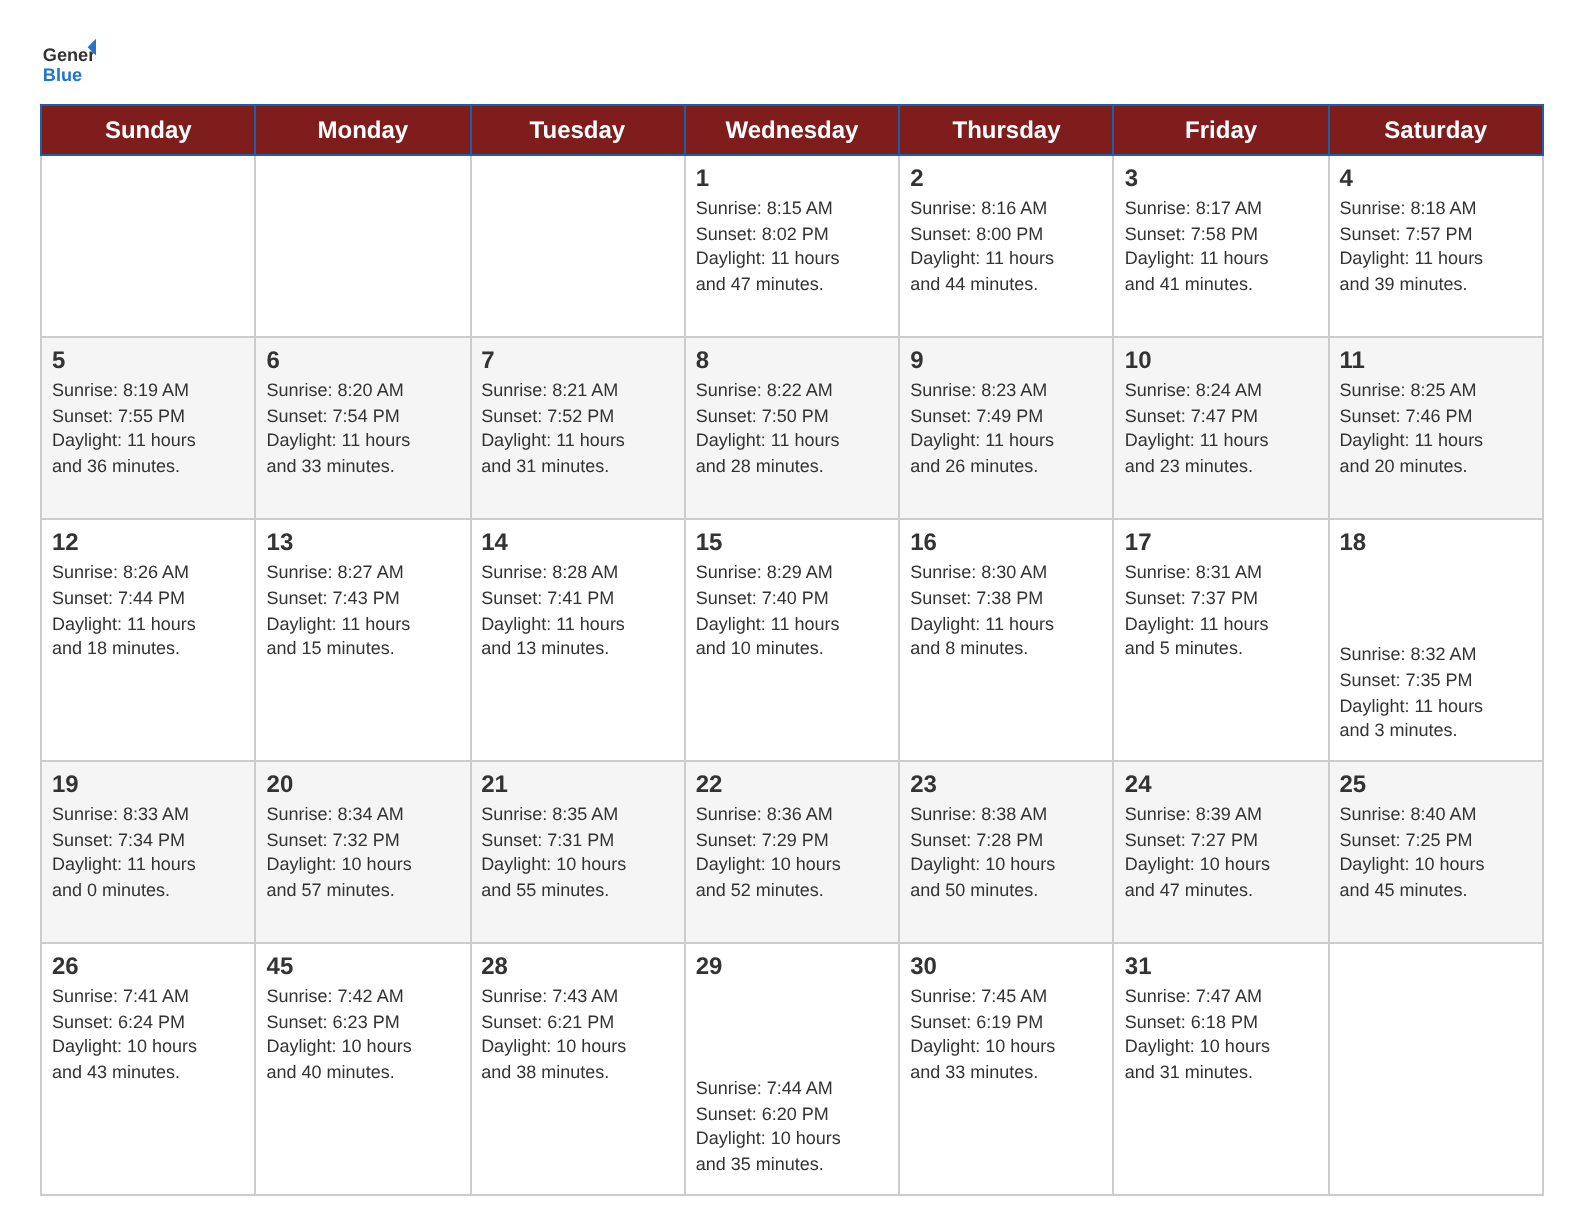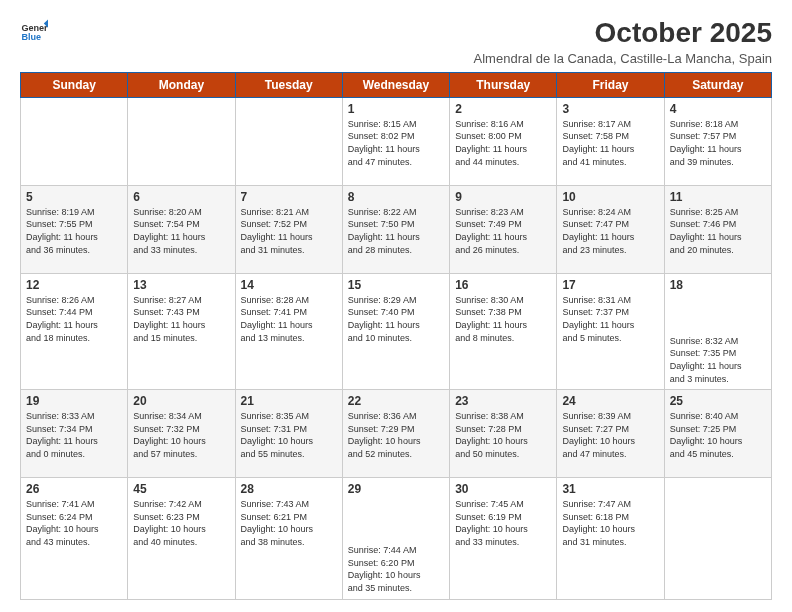--- a/index.html
+++ b/index.html
@@ -46,21 +46,21 @@
       color: #555;
       margin-top: 2px;
     }
     .calendar {
       width: 100%;
       flex: 1;
       border-collapse: collapse;
       table-layout: fixed;
     }
     .calendar thead tr th {
-      background: #c2410c;
+      background: #7f1d1d;
       color: #fff;
       font-size: 12px;
       font-weight: bold;
       text-align: center;
       padding: 5px 2px;
       border: 1px solid #1a60a8;
     }
     .calendar tbody tr td {
       border: 1px solid #ccc;
       vertical-align: top;
@@ -94,24 +94,20 @@
 
 <div class="page">
   <div class="header">
     <div class="logo">
       <svg class="logo-icon" viewBox="0 0 40 40">
         <text x="2" y="18" font-size="13" font-weight="bold" fill="#333" font-family="Arial">General</text>
         <text x="2" y="32" font-size="13" font-weight="bold" fill="#2176c7" font-family="Arial">Blue</text>
         <polygon points="34,8 40,2 40,14" fill="#2176c7"></polygon>
       </svg>
     </div>
-    <div class="title-block">
-      <div class="month-title">October 2025</div>
-      <div class="location-title">Almendral de la Canada, Castille-La Mancha, Spain</div>
-    </div>
   </div>
 
   <table class="calendar">
     <thead>
       <tr id="header-row">
           <th>Sunday</th>
           <th>Monday</th>
           <th>Tuesday</th>
           <th>Wednesday</th>
           <th>Thursday</th>

